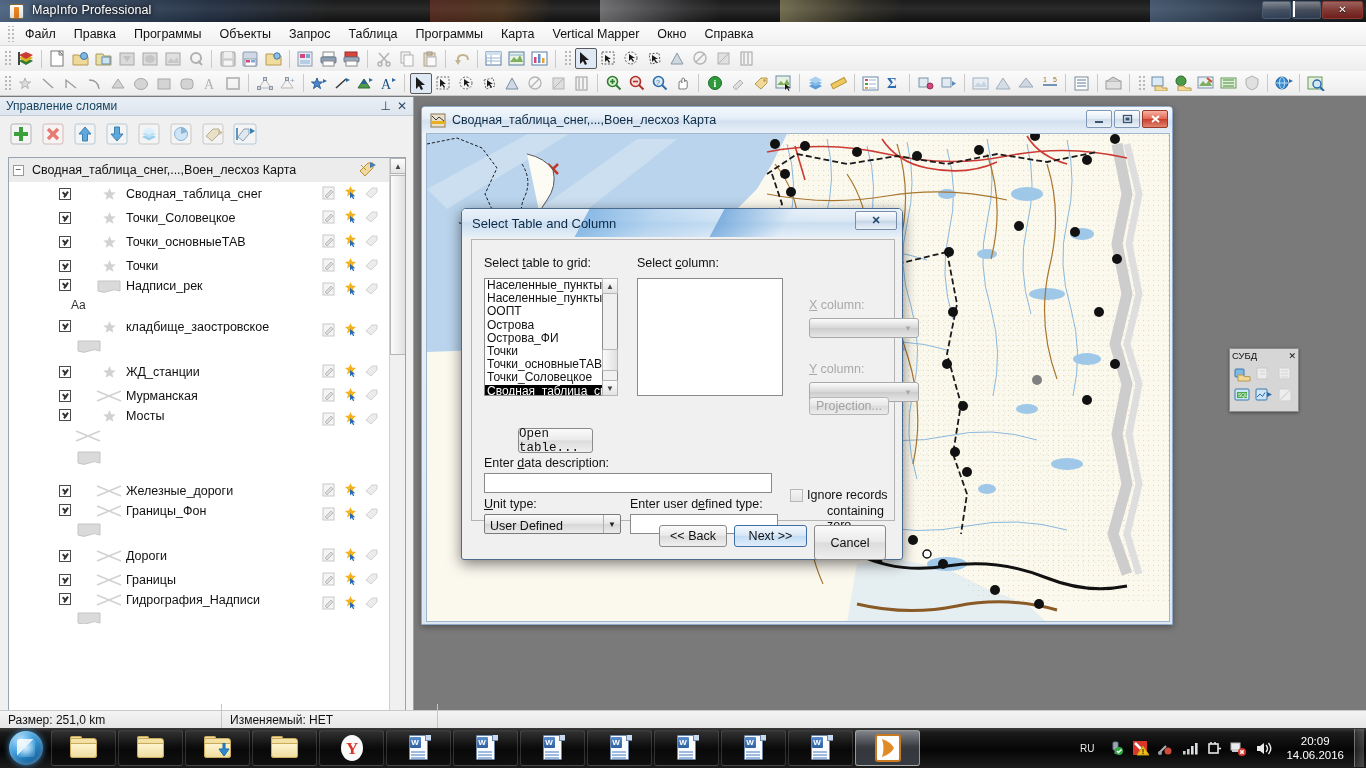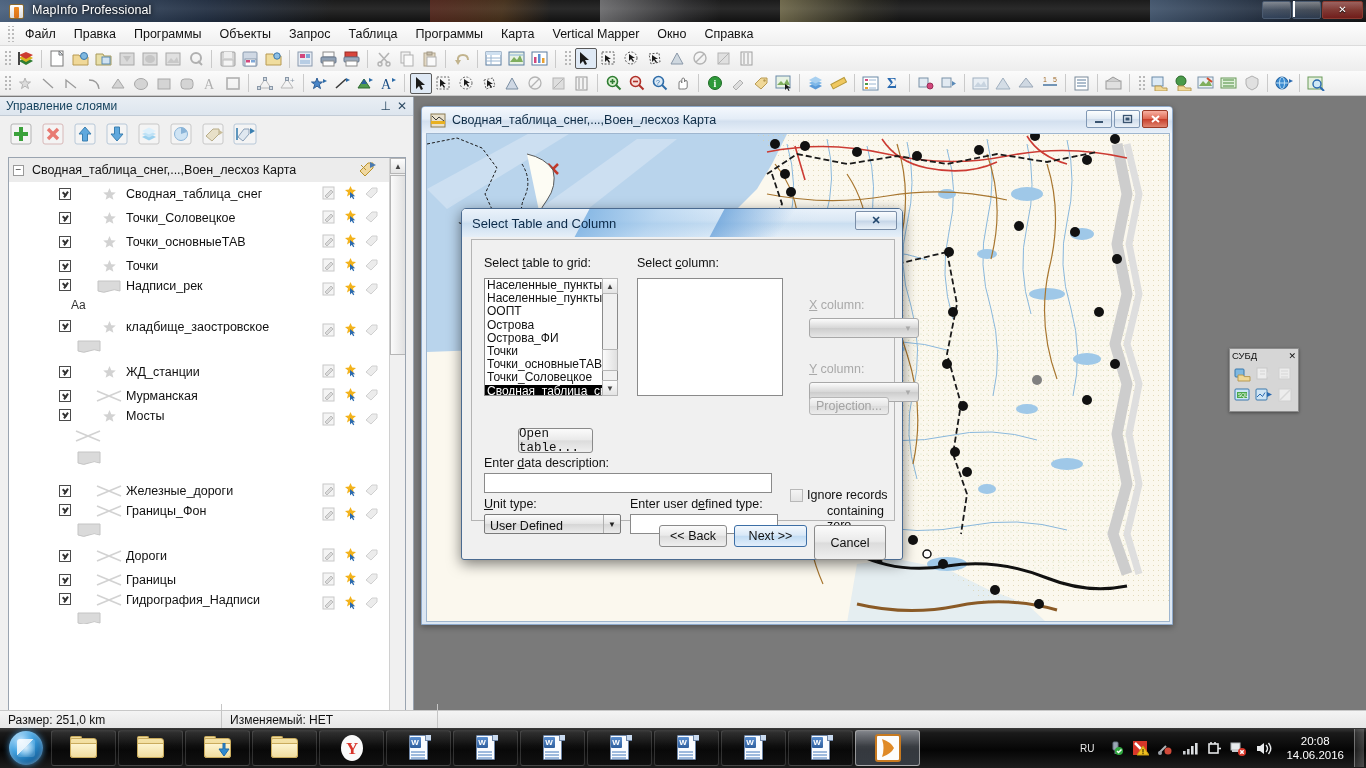--- a/index.html
+++ b/index.html
@@ -1838,18 +1838,18 @@
         </svg>
     </span>
     <span class="tray-ico">
       <svg width="17" height="15">
           <polygon points="2,5 5,5 9,2 9,13 5,10 2,10" fill="#e8eaec"></polygon>
           <path d="M11 4 q3 3.5 0 7" fill="none" stroke="#e8eaec" stroke-width="1.4"></path>
           <path d="M13.5 2 q4.5 5.5 0 11" fill="none" stroke="#e8eaec" stroke-width="1.4"></path>
         </svg>
     </span>
     <span id="clock">
-      <div>20:08</div>
+      <div>20:09</div>
       <div>14.06.2016</div>
     </span>
     <span id="show-desktop"></span>
   </div>
 </div>
 
 </body></html>

